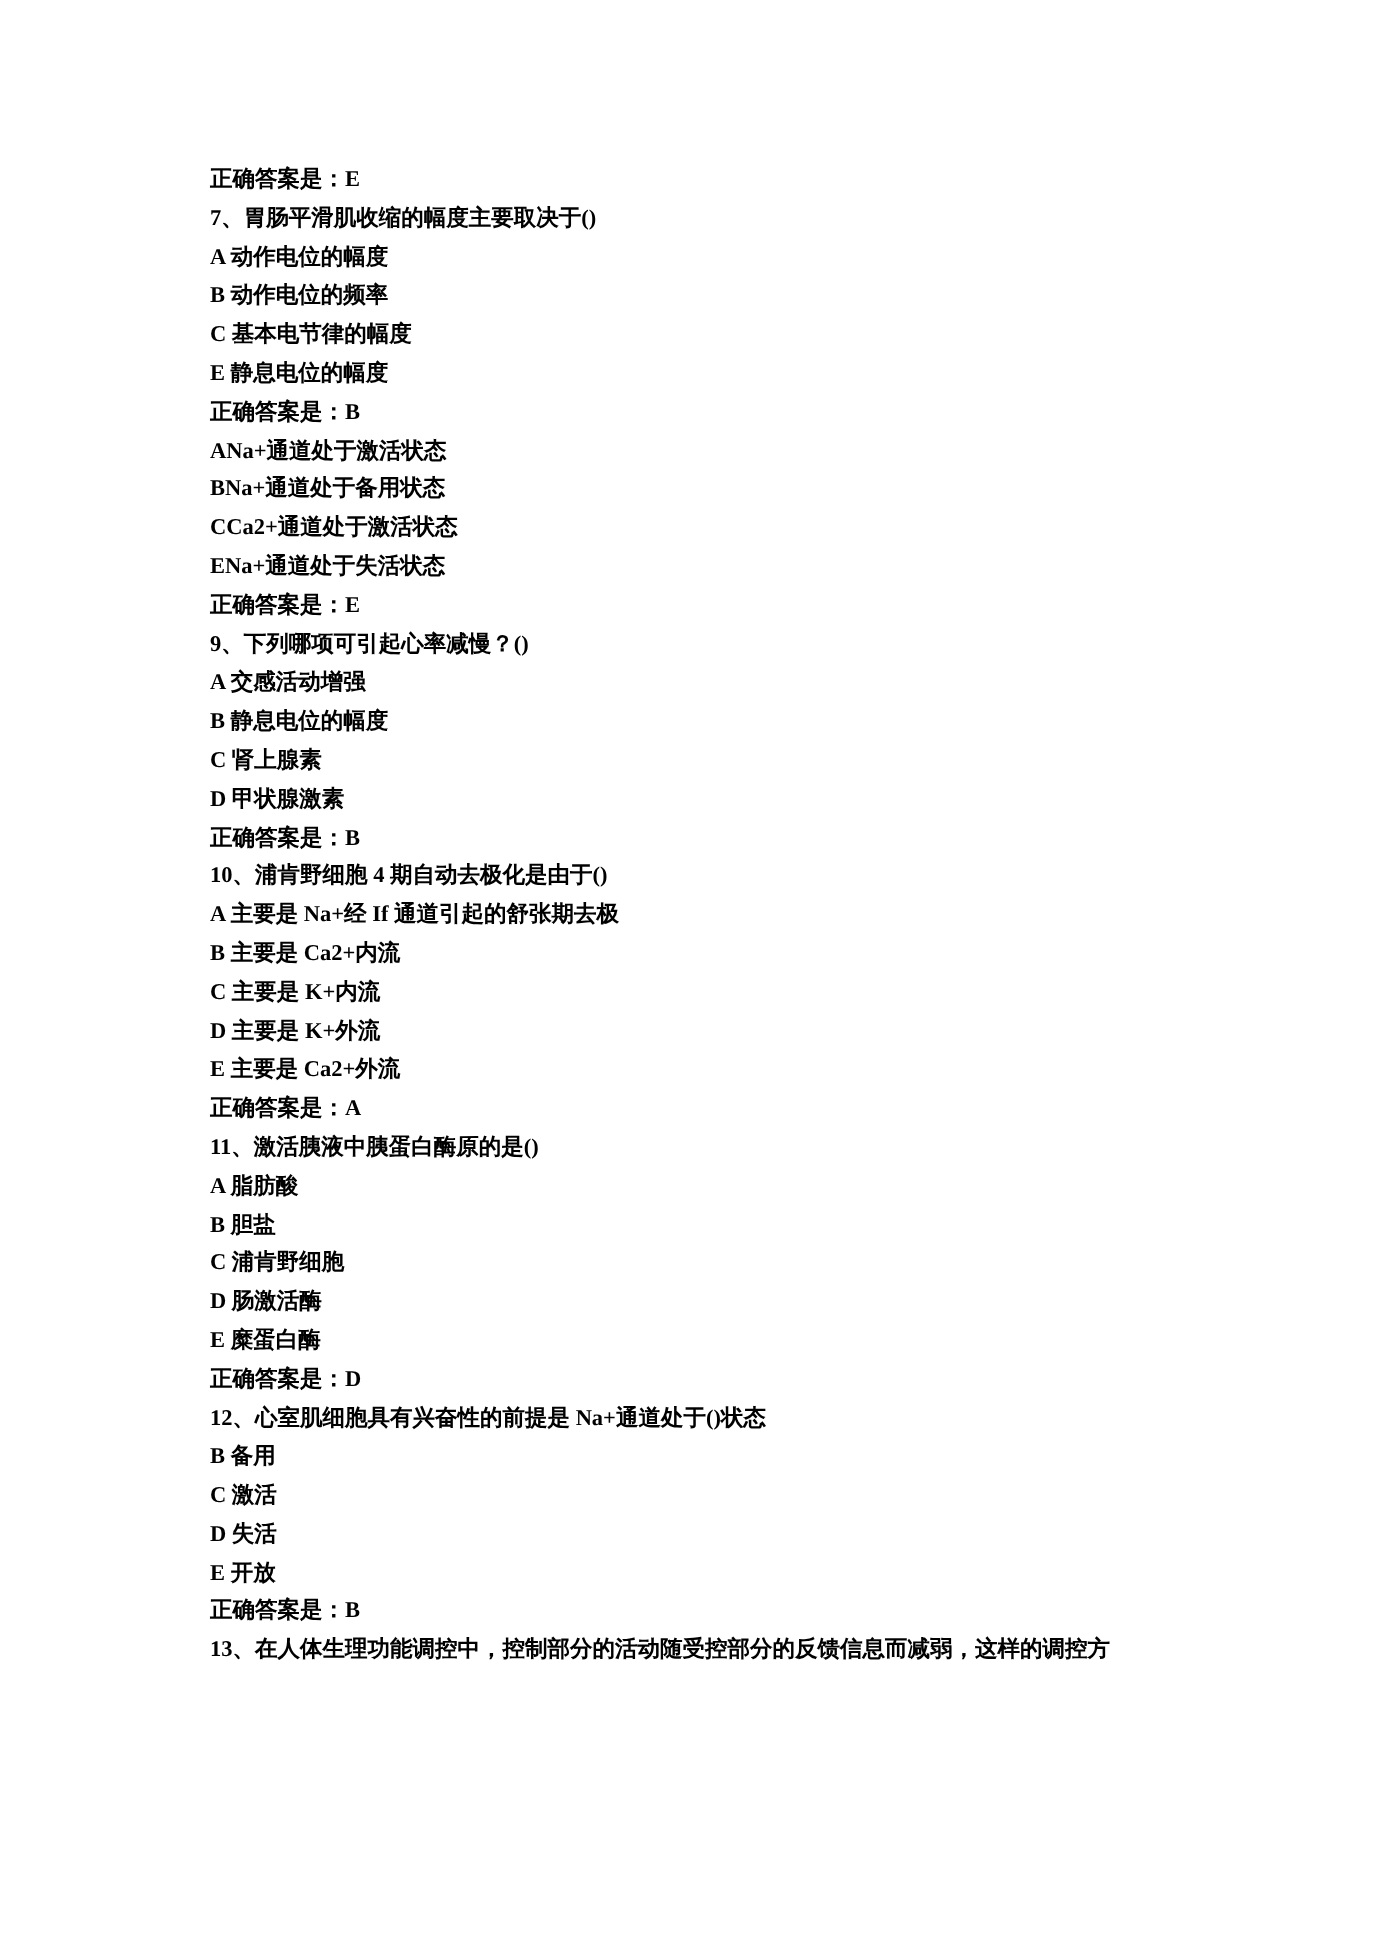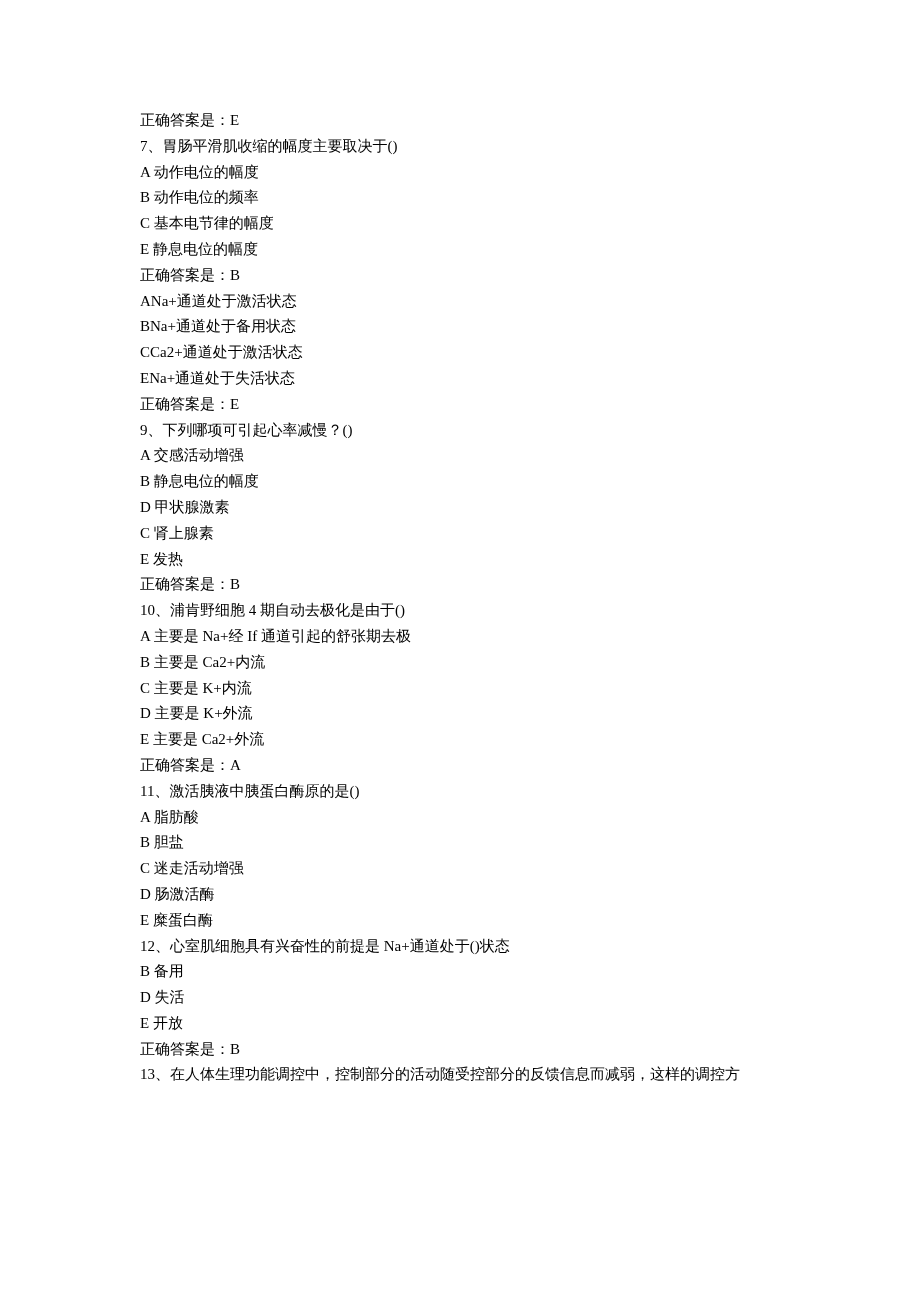--- a/index.html
+++ b/index.html
@@ -13,20 +13,21 @@
   }
   .page {
     width: 920px;
     min-height: 1302px;
     box-sizing: border-box;
     padding: 108px 140px 100px 140px;
   }
   .line {
     white-space: pre-wrap;
     word-break: break-all;
+    font-weight: bold;
   }
 </style>
 </head>
 <body>
 
 <div class="page">
   <div class="line">正确答案是：E</div>
   <div class="line">7、胃肠平滑肌收缩的幅度主要取决于()</div>
   <div class="line">A 动作电位的幅度</div>
   <div class="line">B 动作电位的频率</div>
@@ -34,36 +35,37 @@
   <div class="line">E 静息电位的幅度</div>
   <div class="line">正确答案是：B</div>
   <div class="line">ANa+通道处于激活状态</div>
   <div class="line">BNa+通道处于备用状态</div>
   <div class="line">CCa2+通道处于激活状态</div>
   <div class="line">ENa+通道处于失活状态</div>
   <div class="line">正确答案是：E</div>
   <div class="line">9、下列哪项可引起心率减慢？()</div>
   <div class="line">A 交感活动增强</div>
   <div class="line">B 静息电位的幅度</div>
+  <div class="line">C 肾上腺素</div>
   <div class="line">D 甲状腺激素</div>
-  <div class="line">C 肾上腺素</div>
-  <div class="line">E 发热</div>
   <div class="line">正确答案是：B</div>
   <div class="line">10、浦肯野细胞 4 期自动去极化是由于()</div>
   <div class="line">A 主要是 Na+经 If 通道引起的舒张期去极</div>
   <div class="line">B 主要是 Ca2+内流</div>
   <div class="line">C 主要是 K+内流</div>
   <div class="line">D 主要是 K+外流</div>
   <div class="line">E 主要是 Ca2+外流</div>
   <div class="line">正确答案是：A</div>
   <div class="line">11、激活胰液中胰蛋白酶原的是()</div>
   <div class="line">A 脂肪酸</div>
   <div class="line">B 胆盐</div>
-  <div class="line">C 迷走活动增强</div>
+  <div class="line">C 浦肯野细胞</div>
   <div class="line">D 肠激活酶</div>
   <div class="line">E 糜蛋白酶</div>
+  <div class="line">正确答案是：D</div>
   <div class="line">12、心室肌细胞具有兴奋性的前提是 Na+通道处于()状态</div>
   <div class="line">B 备用</div>
+  <div class="line">C 激活</div>
   <div class="line">D 失活</div>
   <div class="line">E 开放</div>
   <div class="line">正确答案是：B</div>
   <div class="line">13、在人体生理功能调控中，控制部分的活动随受控部分的反馈信息而减弱，这样的调控方</div>
 </div>
 
 </body></html>

